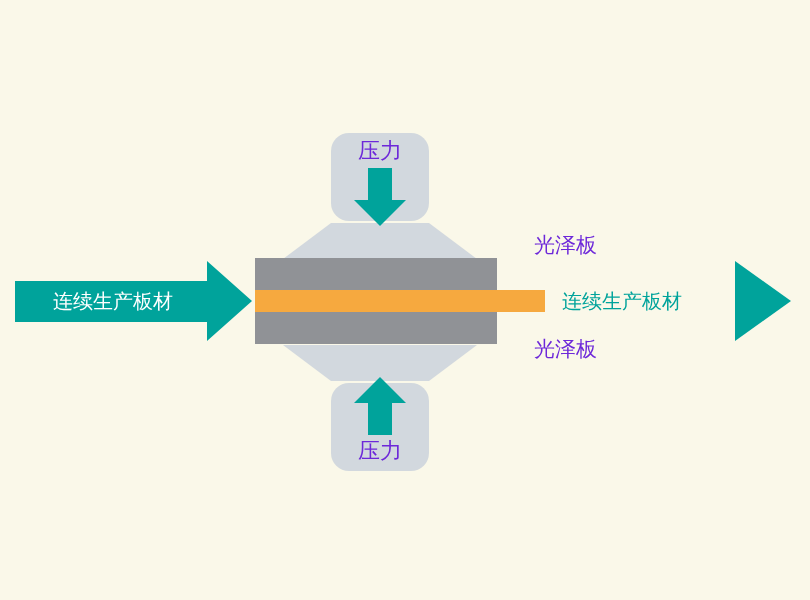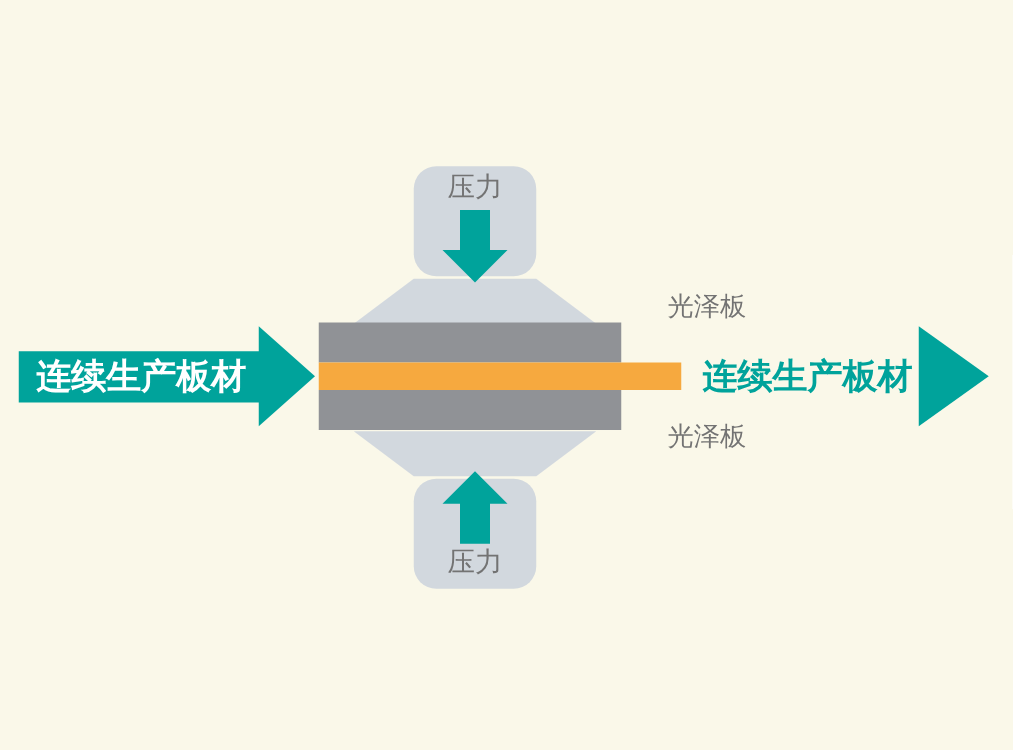--- a/index.html
+++ b/index.html
@@ -15,28 +15,28 @@
     background: #faf8e9;
     overflow: hidden;
   }
   .canvas svg {
     position: absolute;
     left: 0;
     top: 0;
   }
   .label {
     position: absolute;
-    color: #737373;
+    color: #6d28d9;
     font-size: 21px;
     line-height: 26px;
     white-space: nowrap;
   }
   .flow-label {
-    font-size: 28px;
-    font-weight: bold;
+    font-size: 20px;
+    font-weight: normal;
     line-height: 28px;
   }
   .flow-label.left {
     left: 18px;
     top: 287px;
     width: 190px;
     text-align: center;
     color: #ffffff;
   }
   .flow-label.right {

